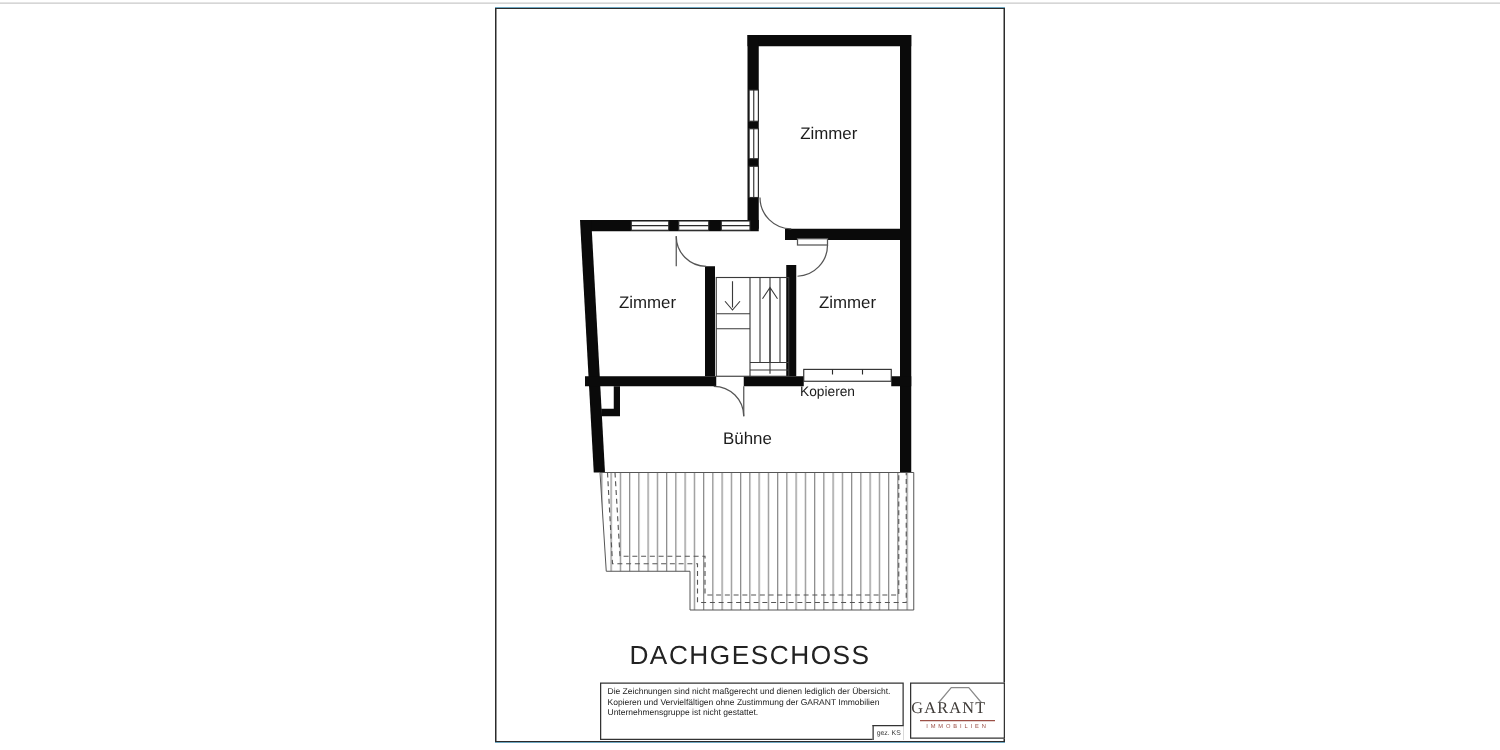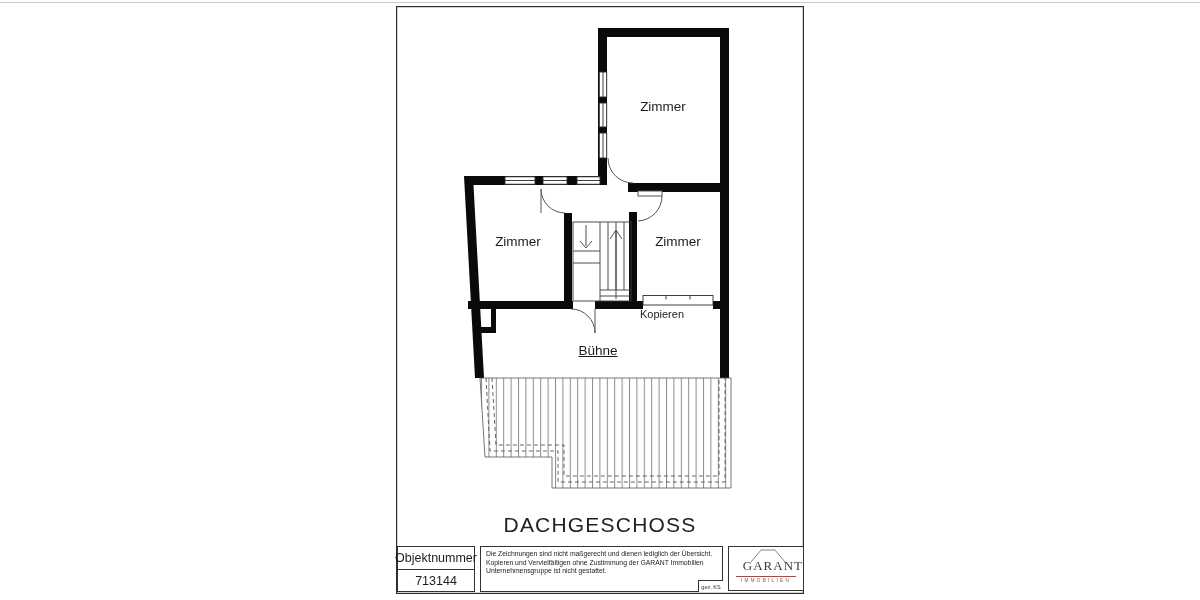--- a/index.html
+++ b/index.html
@@ -18,21 +18,21 @@
   .tb-left .row{height:22px;display:flex;align-items:center;justify-content:center;font-size:12.5px;}
   .tb-left .row.top{border-bottom:1px solid #333;}
   .tb-mid{left:84px;top:540px;width:243px;height:46px;padding:3px 5px;}
   .tb-mid .line{font-size:6.8px;line-height:8.6px;color:#222;}
   .gez-box{position:absolute;right:-1px;bottom:-1px;width:24px;height:11px;
            border-left:1px solid #333;border-top:1px solid #333;background:#fff;
            display:flex;align-items:center;justify-content:center;font-size:5.5px;color:#333;}
   .tb-logo{left:332px;top:540px;width:76px;height:45px;}
   .logo{position:relative;width:100%;height:100%;}
   .logo svg{position:absolute;left:0;top:0;}
-  .logo-name{position:absolute;left:0;top:11px;width:100%;text-align:right;
+  .logo-name{position:absolute;left:0;top:11px;width:100%;text-align:left;
              font-family:"Liberation Serif", serif;font-size:13px;letter-spacing:1px;color:#403c39;}
   .logo-line{position:absolute;left:7px;right:7px;top:29px;border-top:1.2px solid #9b4f46;}
   .logo-sub{position:absolute;left:0;top:31px;width:100%;text-align:center;
             font-size:4.6px;letter-spacing:2.3px;color:#9b4f46;}
 </style>
 </head>
 <body>
 
 <div>
   <div class="top-rule"></div>
@@ -100,28 +100,24 @@
         </defs>
         <path d="M480,378 H731 V488 H552 V457 H485 Z" fill="url(#hatchV)" stroke="#555555" stroke-width="0.8"></path>
         <path d="M486,378 L490,451 H558 V482 H725 V378" fill="none" stroke="#555555" stroke-width="0.9" stroke-dasharray="4 3"></path>
         <path d="M492,378 L496,445 H564 V476 H719 V378" fill="none" stroke="#555555" stroke-width="0.9" stroke-dasharray="4 3"></path>
       </g>
     </svg>
 
     <div class="label room-label" style="left:267px;top:93px;">Zimmer</div>
     <div class="label room-label" style="left:122px;top:228px;">Zimmer</div>
     <div class="label room-label" style="left:282px;top:228px;">Zimmer</div>
-    <div class="label room-label" style="left:202px;top:337px;text-decoration:underline;">Bühne</div>
+    <div class="label room-label" style="left:202px;top:337px;">Bühne</div>
     <div class="label small-label" style="left:266px;top:302px;">Kopieren</div>
     <div class="label floor-title" style="left:204px;top:507px;">DACHGESCHOSS</div>
 
-    <div class="tb-box tb-left">
-      <div class="row top">Objektnummer</div>
-      <div class="row">713144</div>
-    </div>
 
     <div class="tb-box tb-mid">
       <div class="line">Die Zeichnungen sind nicht maßgerecht und dienen lediglich der Übersicht.</div>
       <div class="line">Kopieren und Vervielfältigen ohne Zustimmung der GARANT Immobilien</div>
       <div class="line">Unternehmensgruppe ist nicht gestattet.</div>
       <div class="gez-box">gez. KS</div>
     </div>
 
     <div class="tb-box tb-logo">
       <div class="logo">

